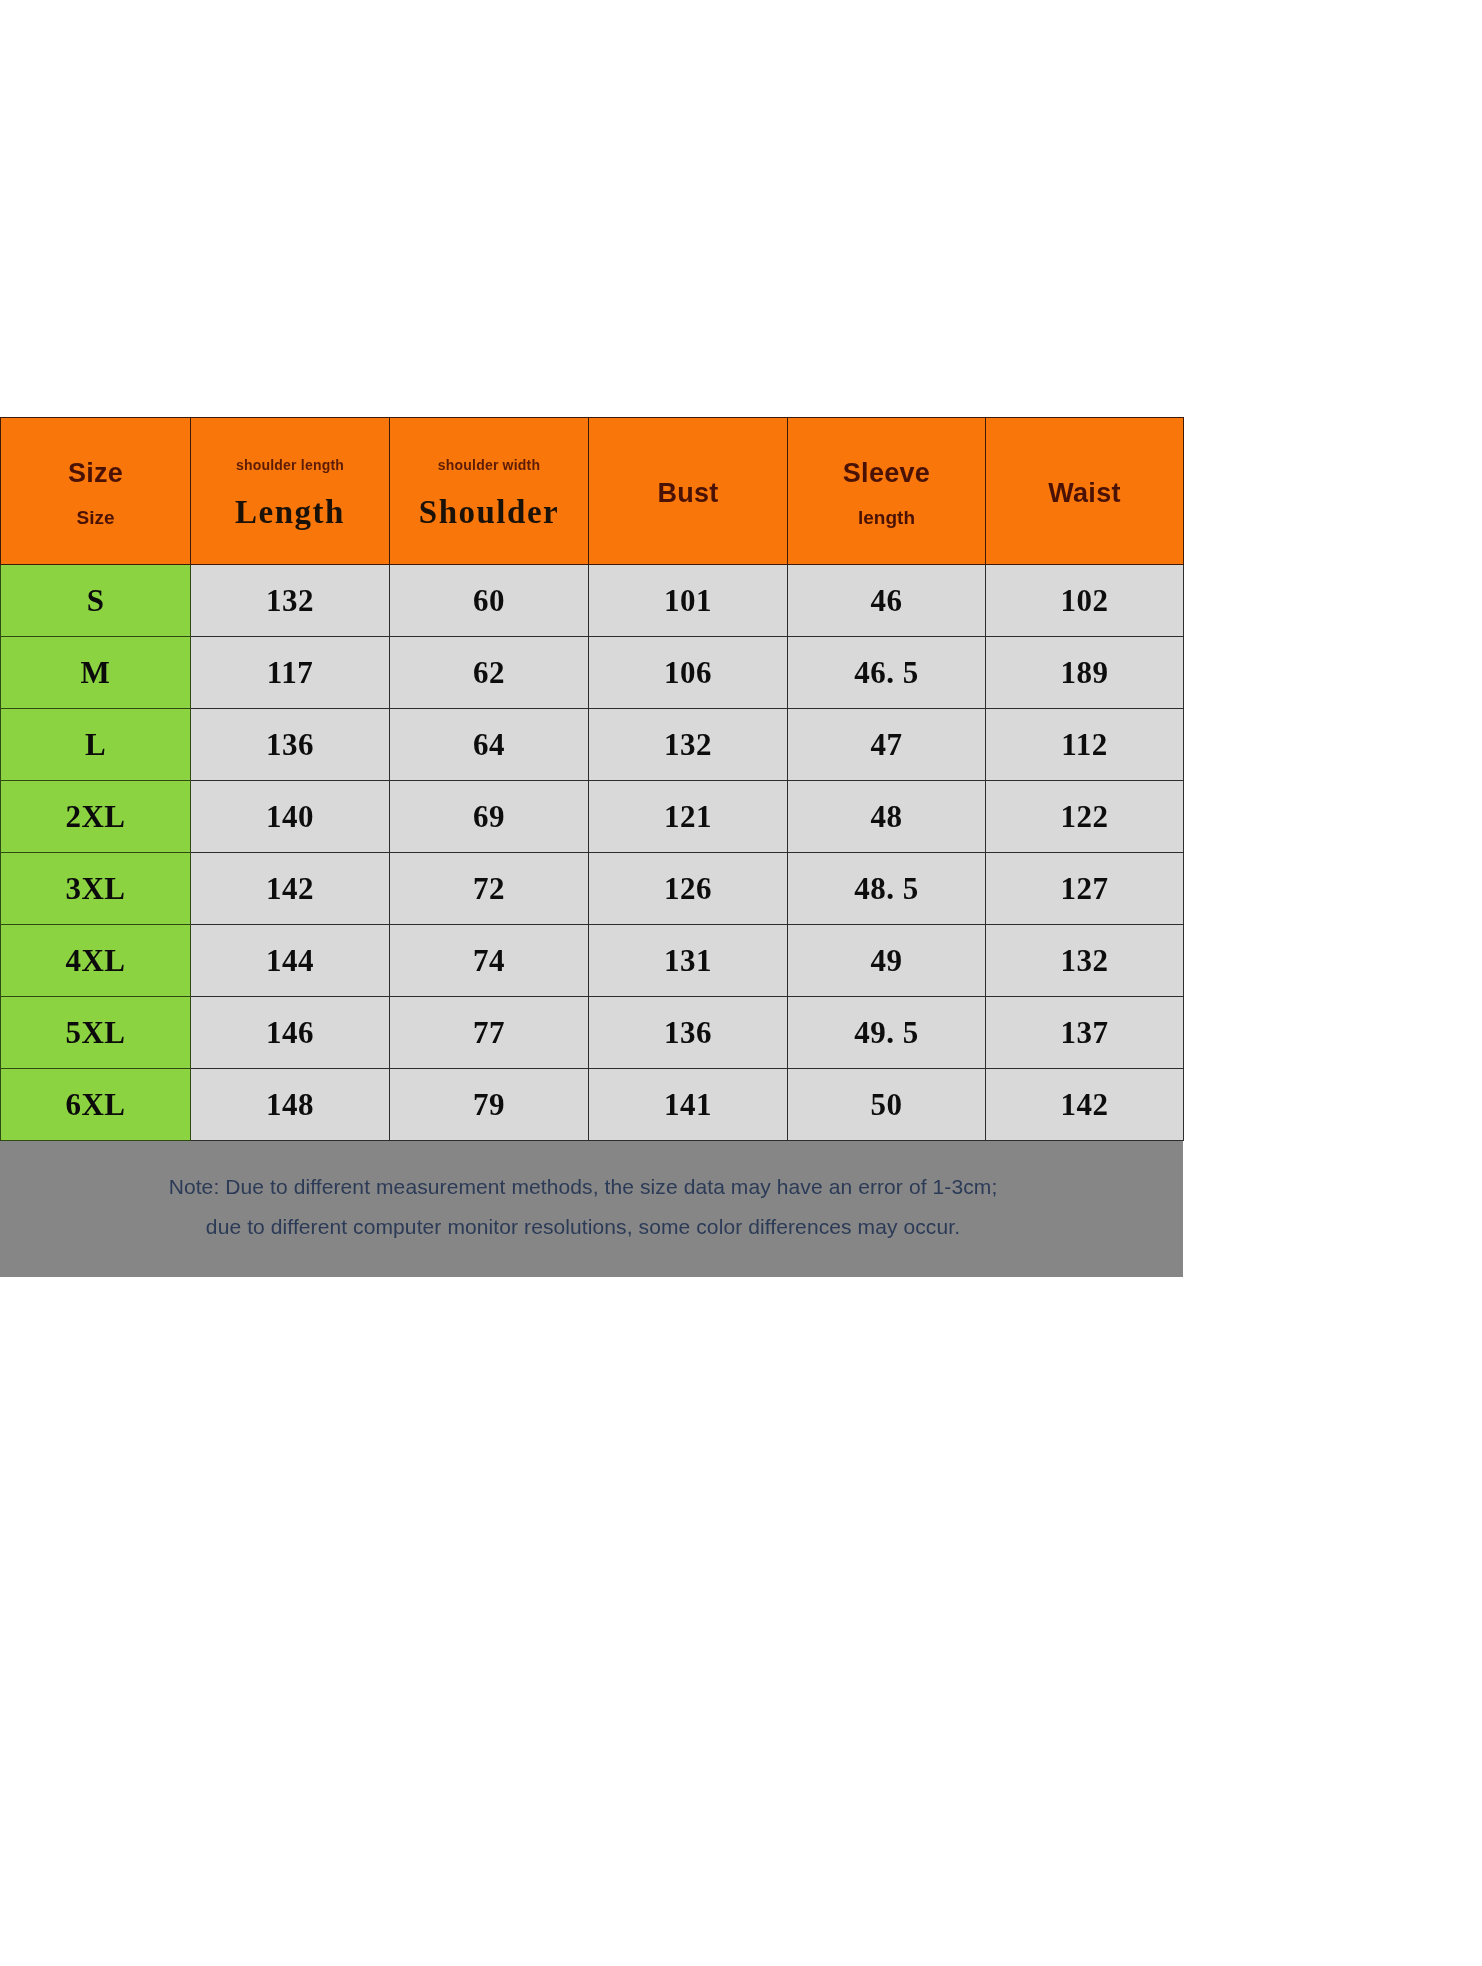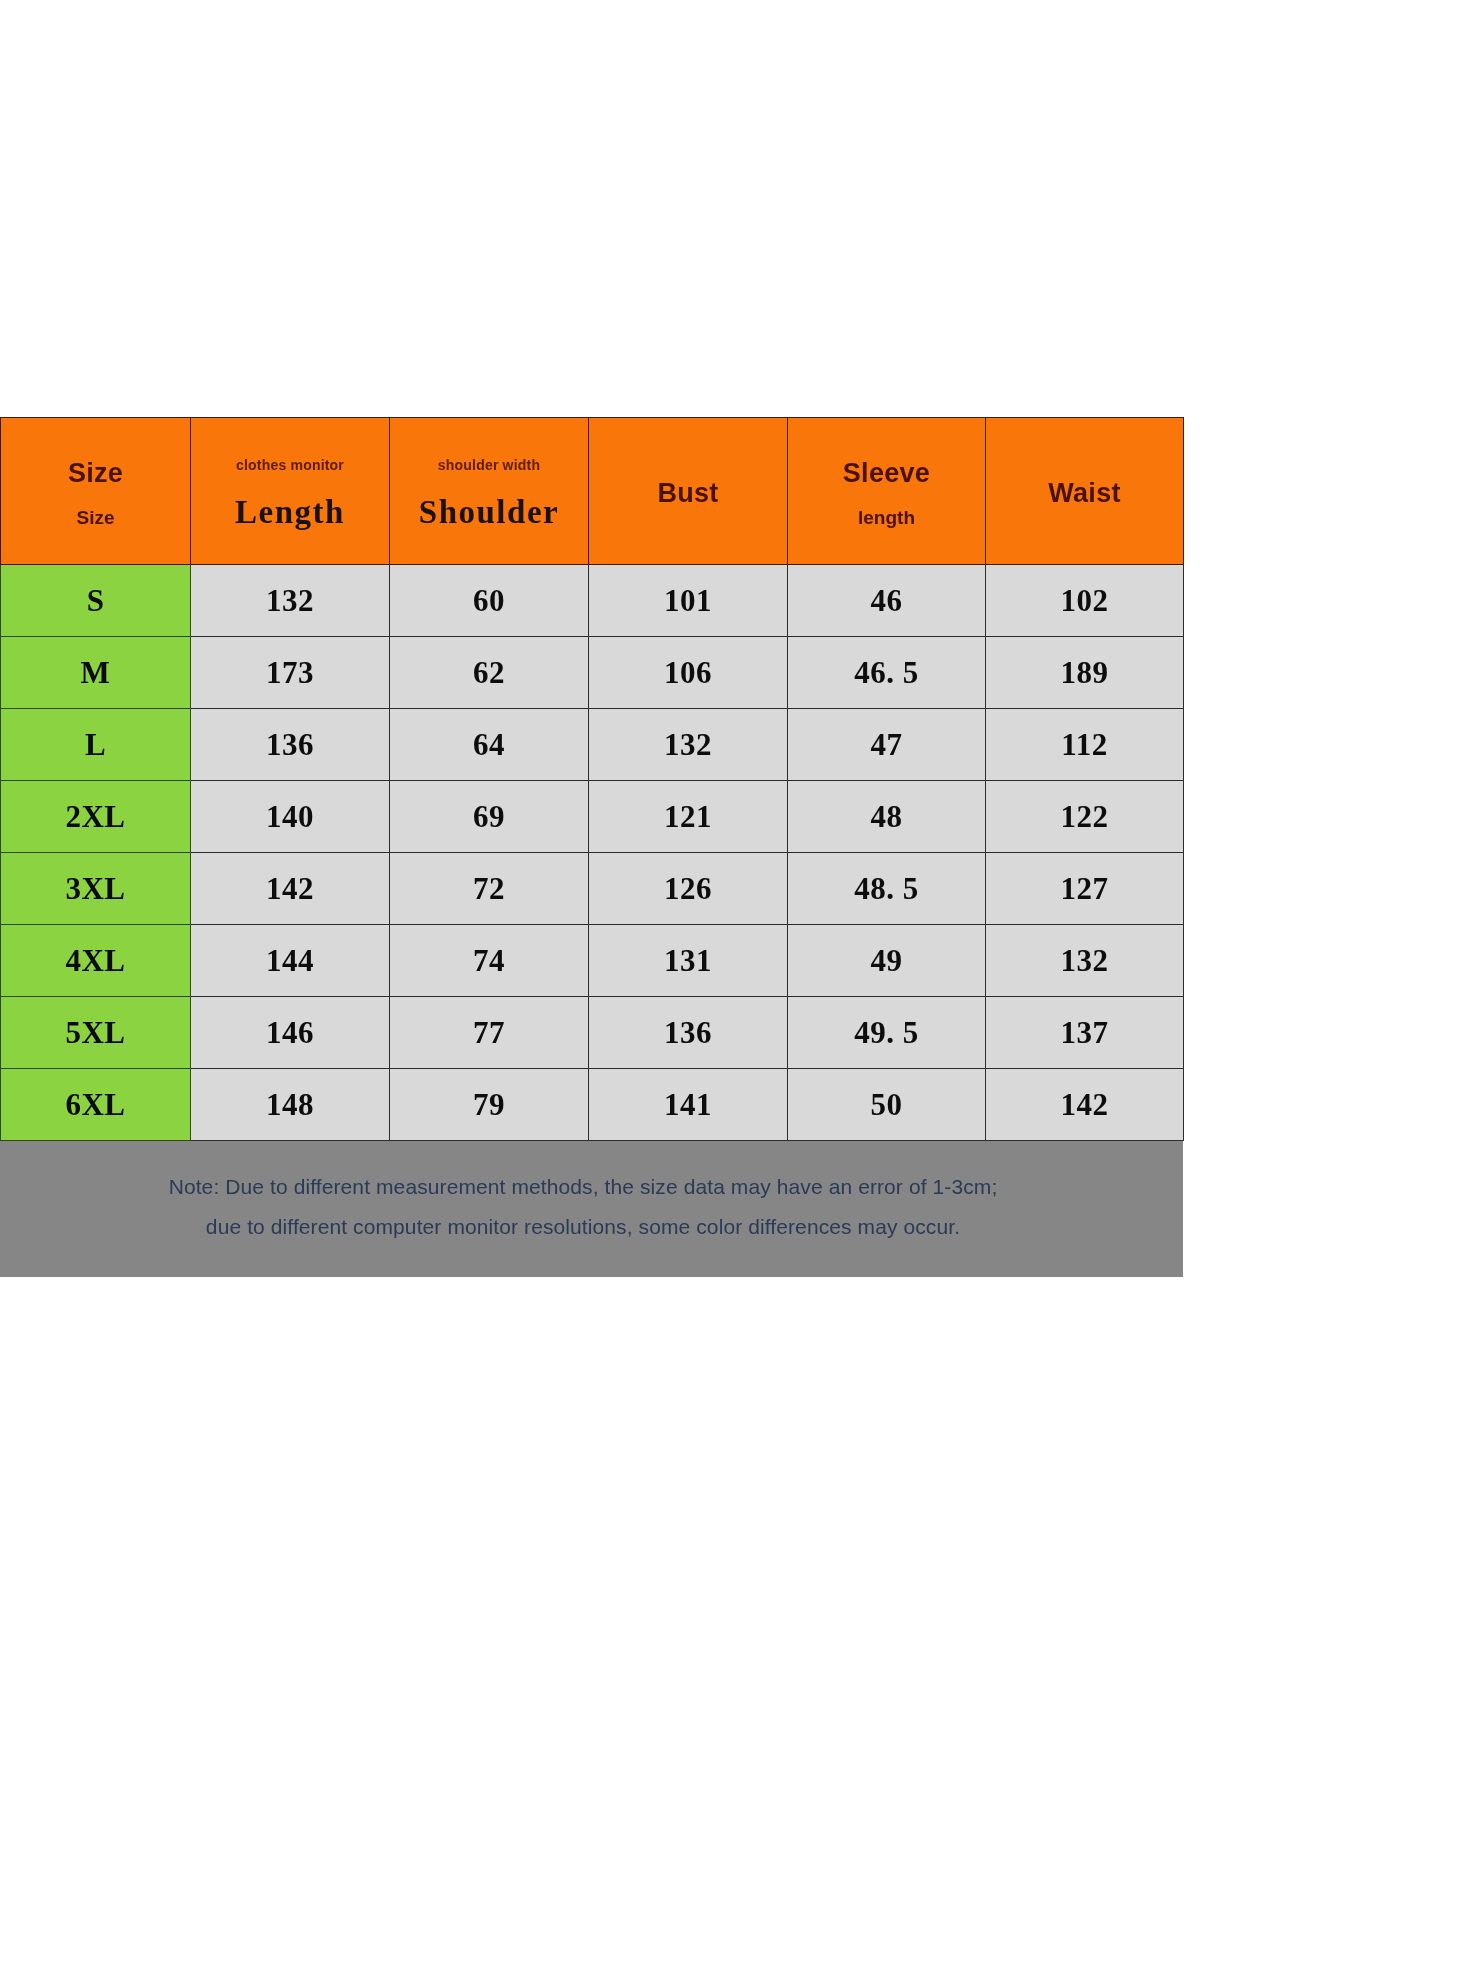--- a/index.html
+++ b/index.html
@@ -167,21 +167,21 @@
 
           <th>
             <div class="hdr-inner">
               <span class="hdr-top-sans hdr-gap-top">Size</span>
               <span class="hdr-sub-sans hdr-gap-mid">Size</span>
             </div>
           </th>
 
           <th>
             <div class="hdr-inner">
-              <span class="hdr-small hdr-gap-top">clothes monitor</span>
+              <span class="hdr-small hdr-gap-top">shoulder length</span>
               <span class="hdr-serif hdr-gap-mid">Length</span>
             </div>
           </th>
 
           <th>
             <div class="hdr-inner">
               <span class="hdr-small hdr-gap-top">shoulder width</span>
               <span class="hdr-serif hdr-gap-mid">Shoulder</span>
             </div>
           </th>
@@ -214,21 +214,21 @@
           <td class="size-cell">S</td>
           <td class="val-cell">132</td>
           <td class="val-cell">60</td>
           <td class="val-cell">101</td>
           <td class="val-cell">46</td>
           <td class="val-cell">102</td>
         </tr>
 
         <tr>
           <td class="size-cell">M</td>
-          <td class="val-cell">173</td>
+          <td class="val-cell">117</td>
           <td class="val-cell">62</td>
           <td class="val-cell">106</td>
           <td class="val-cell">46. 5</td>
           <td class="val-cell">189</td>
         </tr>
 
         <tr>
           <td class="size-cell">L</td>
           <td class="val-cell">136</td>
           <td class="val-cell">64</td>

